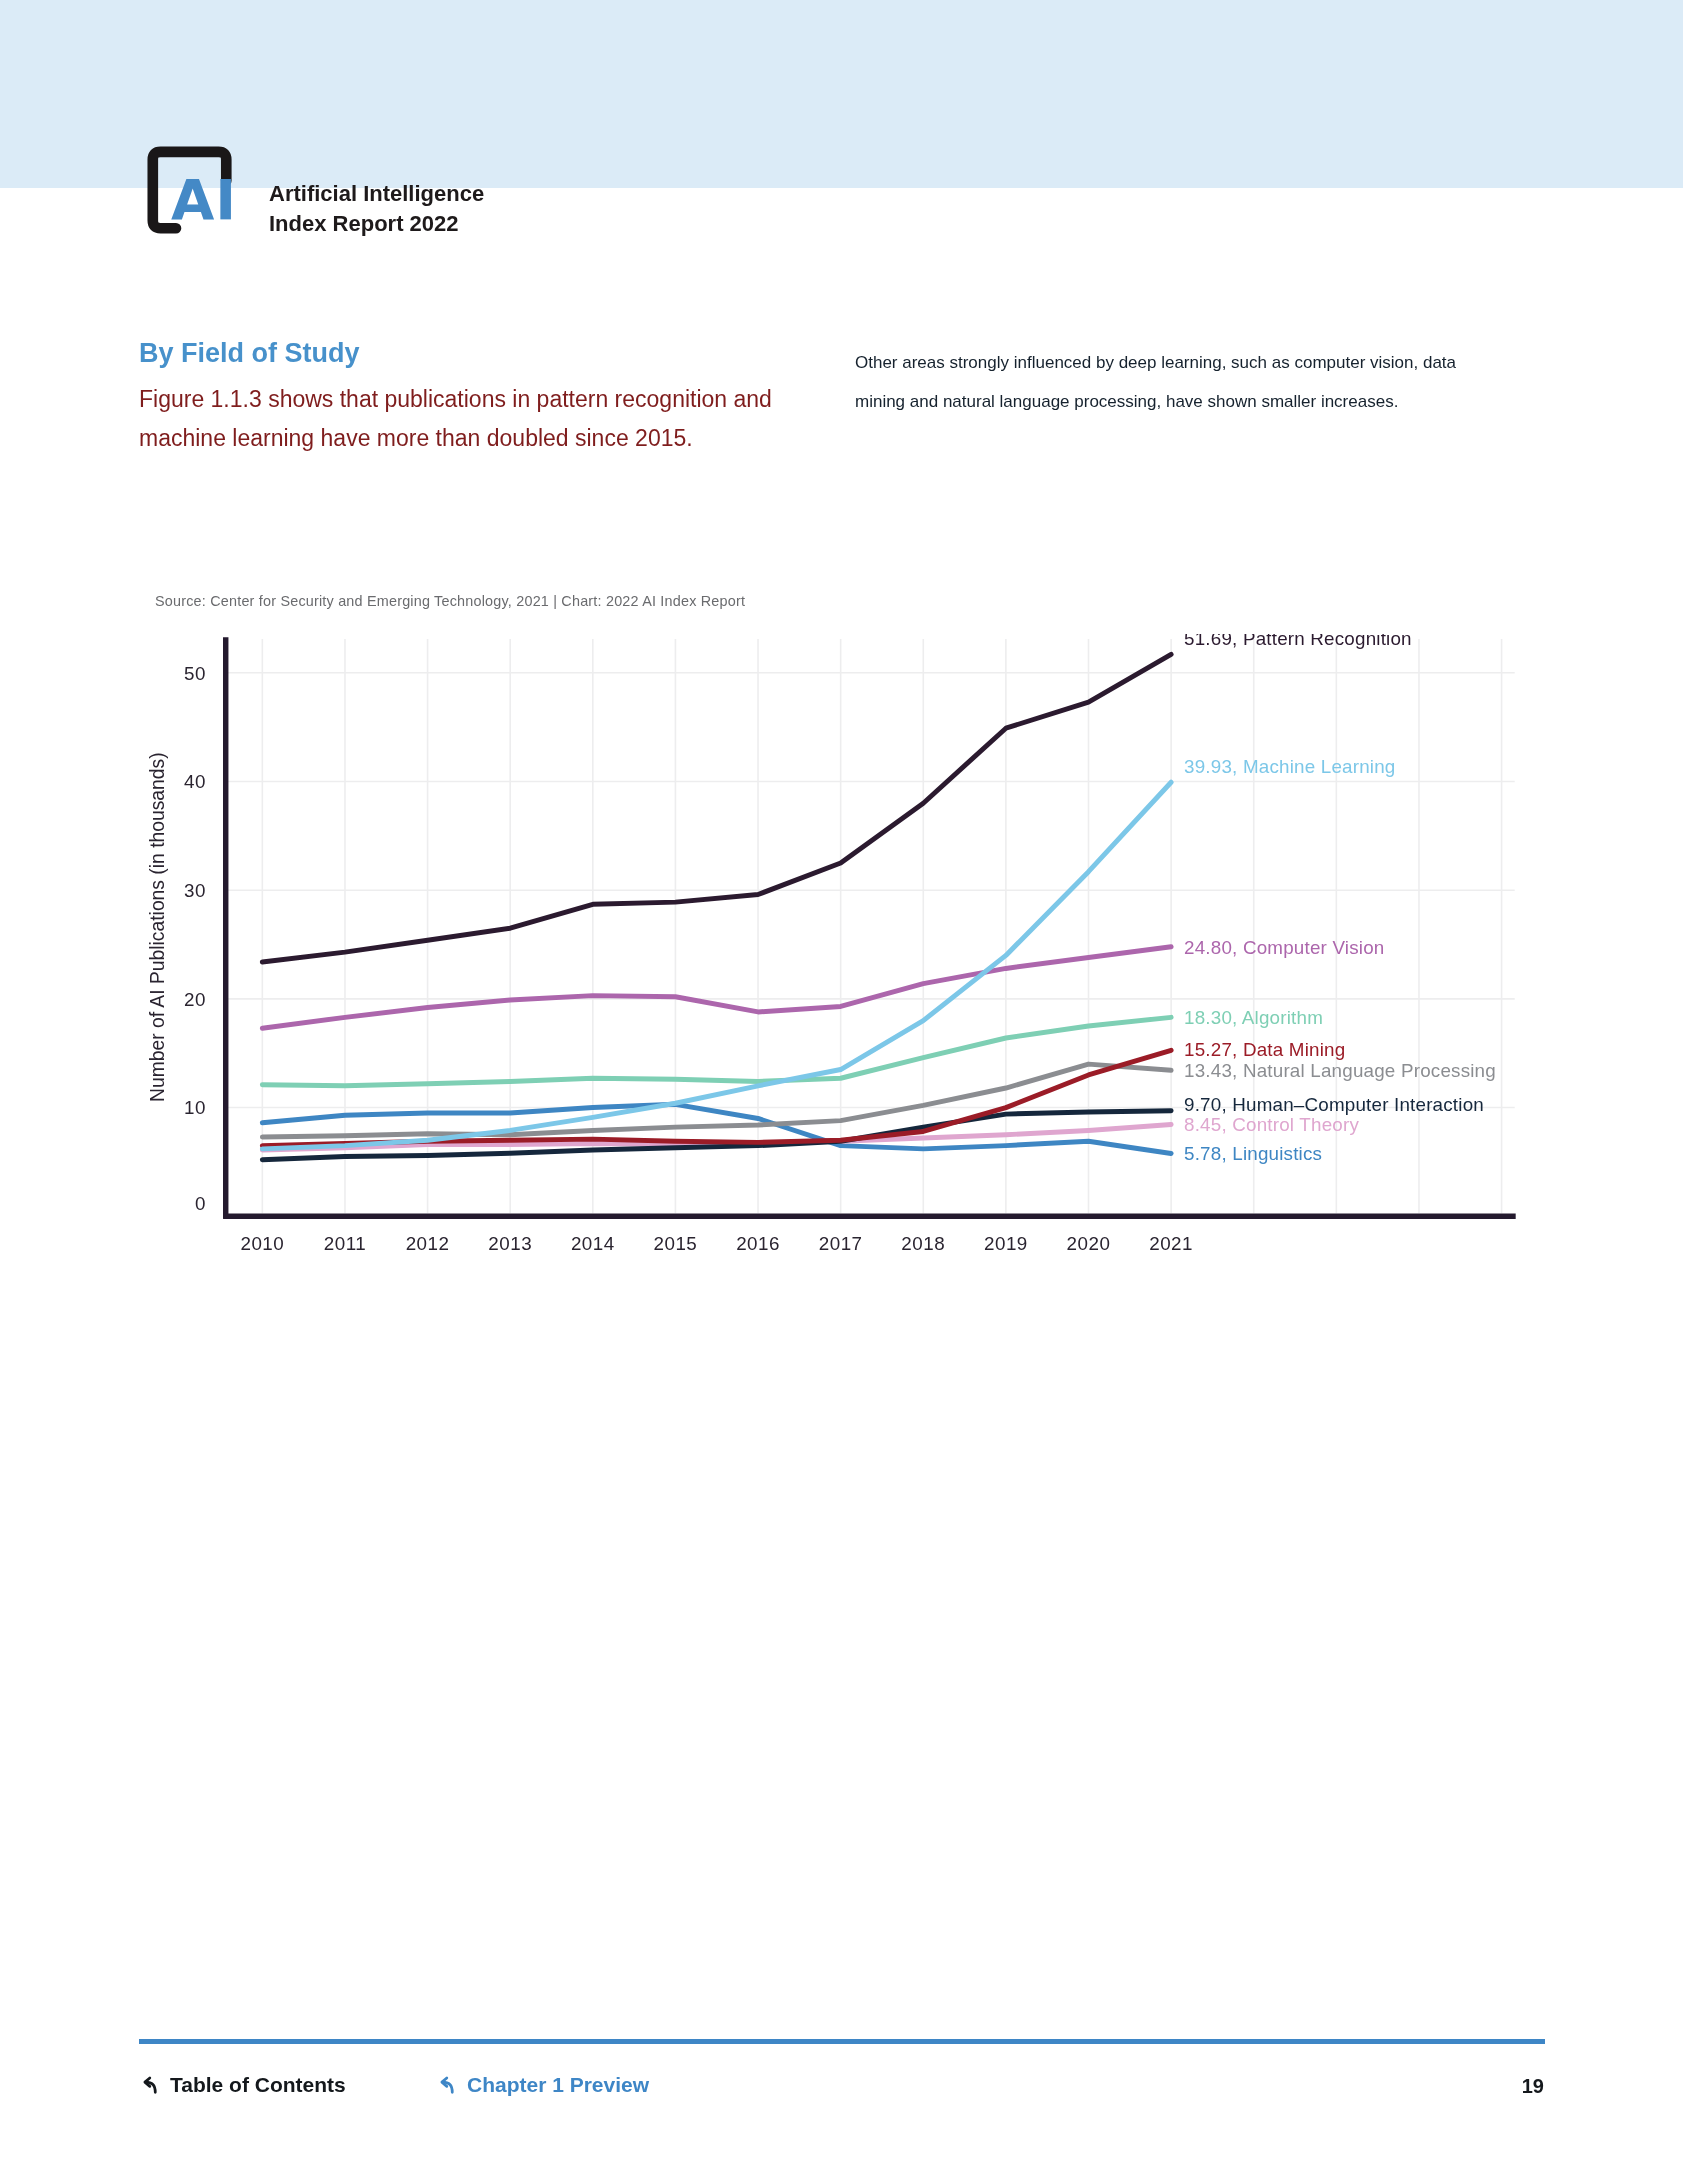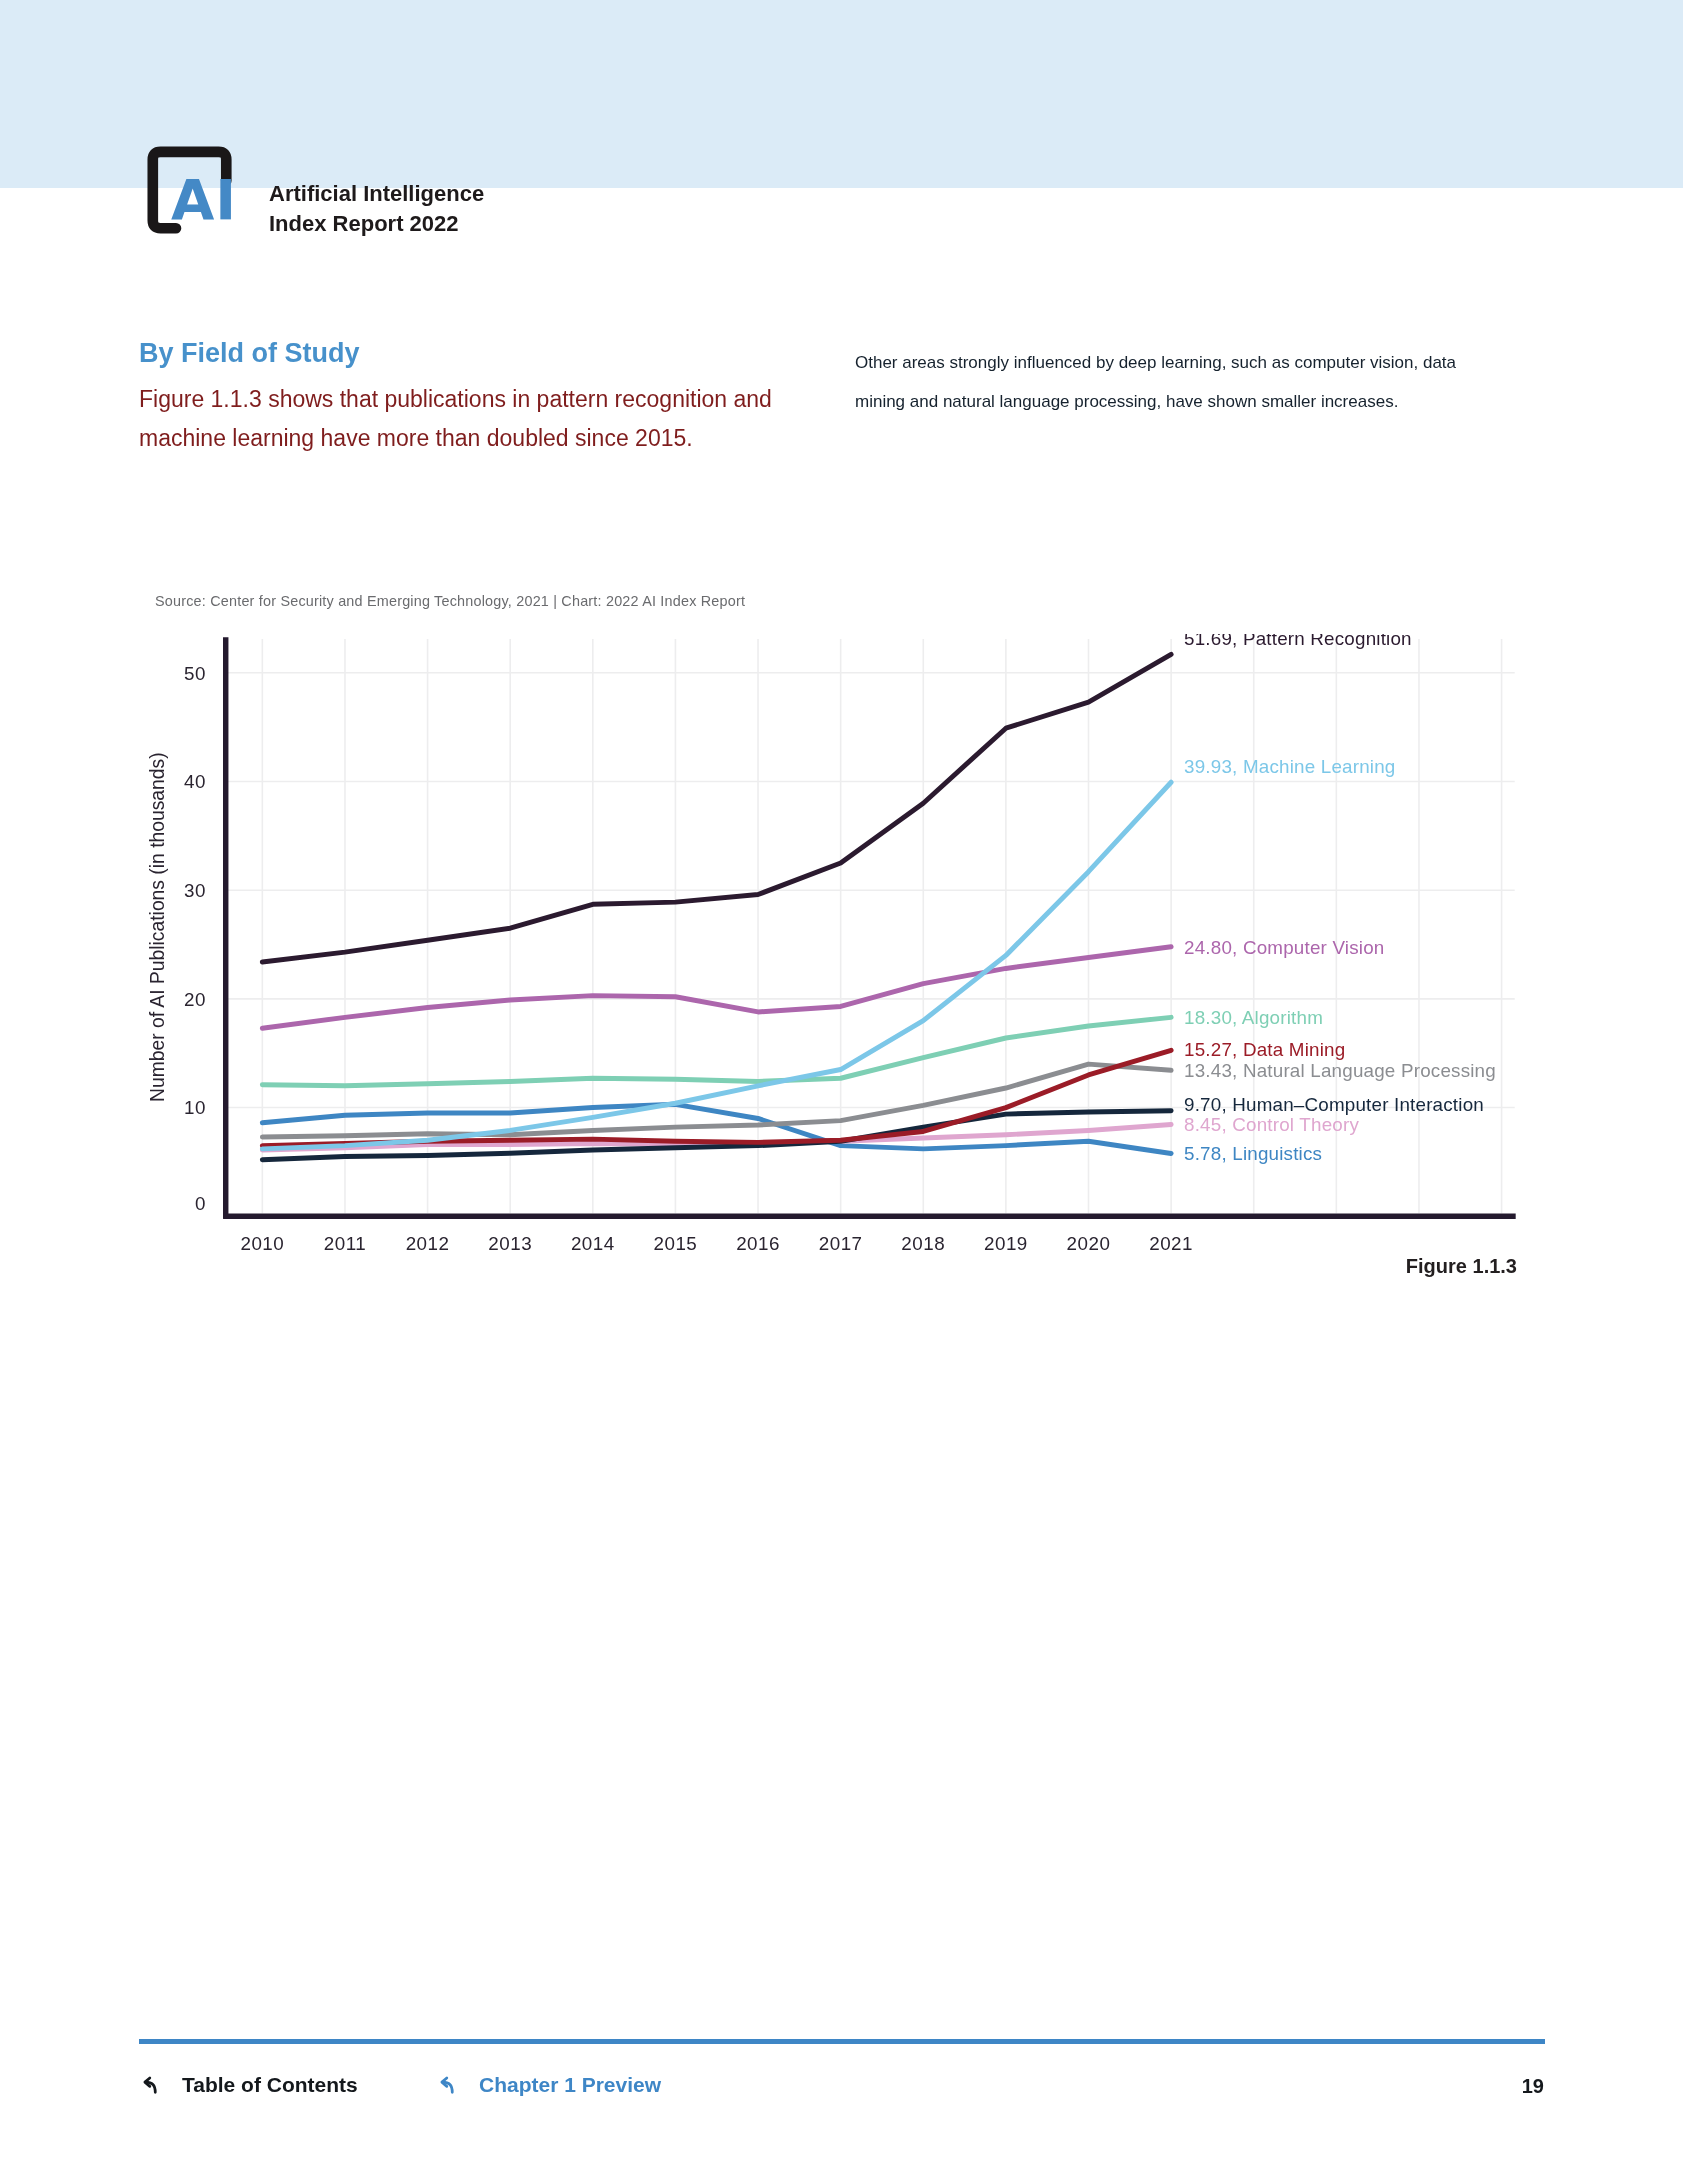--- a/index.html
+++ b/index.html
@@ -28,21 +28,21 @@
   .chart-source{position:absolute;left:155px;top:593px;font-size:14.4px;color:#6a6b6e;letter-spacing:0.2px;}
   .figure-caption{position:absolute;top:1255px;left:0;width:1517px;text-align:right;font-size:20px;
                   font-weight:bold;color:#231f20;}
   #chart-svg{position:absolute;left:0;top:634px;width:1683px;height:626px;}
   #chart-svg text{font-family:"Liberation Sans",sans-serif;}
   .tick{font-size:19px;fill:#2a2430;letter-spacing:.5px;}
   .ylab{font-size:19.5px;fill:#2a2430;}
   .series-label{font-size:19px;letter-spacing:.2px;}
   
   .footer-rule{position:absolute;left:139px;top:2039px;width:1406px;height:5px;background:#3e86c6;}
-  .footer-item{position:absolute;top:2073px;display:flex;align-items:center;gap:22px;cursor:pointer;}
+  .footer-item{position:absolute;top:2073px;display:flex;align-items:center;gap:10px;cursor:pointer;}
   .footer-item span{font-size:21px;font-weight:bold;}
   .toc-item{left:139px;color:#14181c;}
   .toc-item span{color:#14181c;}
   .preview-item{left:436px;}
   .preview-item span{color:#3e86c6;}
   .page-number{position:absolute;top:2075px;right:139px;font-size:20px;font-weight:bold;color:#14181c;margin-left:6px;}
 </style>
 </head>
 <body>
 
@@ -131,21 +131,20 @@
         <text x="1196" y="1087.5386" fill="#8b8d91" class="series-label">13.43, Natural Language Processing</text>
         <text x="1196" y="1121.219" fill="#15273c" class="series-label">9.70, Human–Computer Interaction</text>
         <text x="1196" y="1142.219" fill="#dfa6cf" class="series-label">8.45, Control Theory</text>
         <text x="1196" y="1171.5356" fill="#3e86c3" class="series-label">5.78, Linguistics</text>
       </g>
     <line x1="228" y1="643" x2="228" y2="1230.5" stroke="#241a2e" stroke-width="5.5"></line>
     <line x1="225.5" y1="1228" x2="1531" y2="1228" stroke="#241a2e" stroke-width="5.5"></line>
     <text class="ylab" transform="translate(166 936) rotate(-90)" text-anchor="middle">Number of AI Publications (in thousands)</text>
   </svg>
 
-  <div class="figure-caption">Figure 1.1.3</div>
 
   <div class="footer-rule"></div>
 
   <div class="footer-item toc-item">
     <svg width="21" height="21" viewBox="0 0 20 20">
       <path d="M15.5 16.5 C15.5 9.5 12.5 6.8 6.5 6.8" fill="none" stroke="#14181c" stroke-width="2.6" stroke-linecap="round"></path>
       <path d="M10.3 2.8 L5.6 6.8 L10.3 10.8" fill="none" stroke="#14181c" stroke-width="2.6" stroke-linecap="round" stroke-linejoin="round"></path>
     </svg>
     <span>Table of Contents</span>
   </div>

